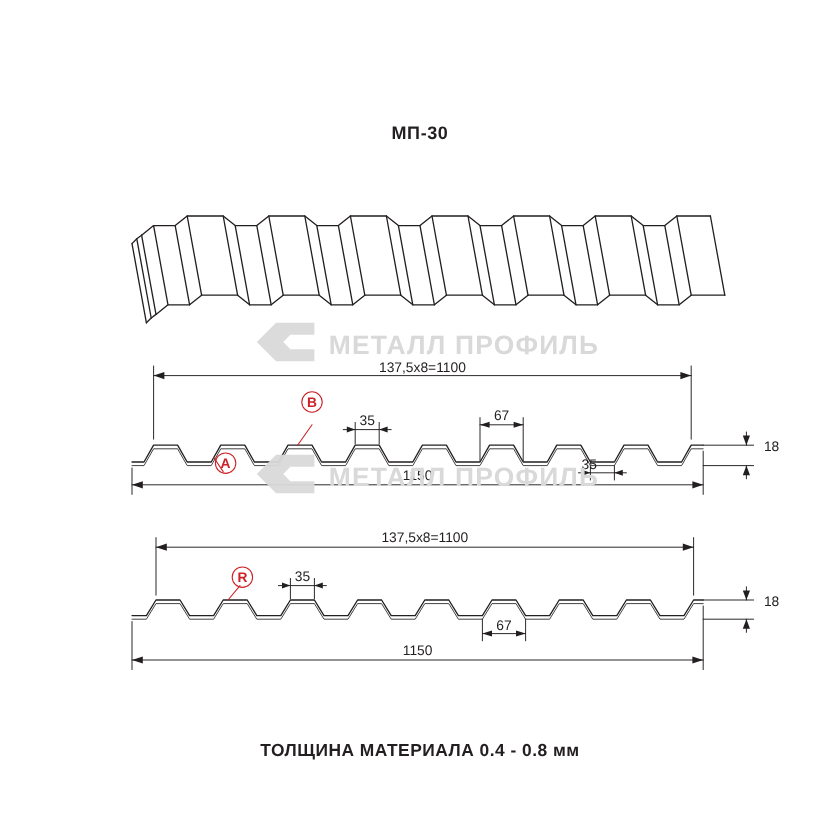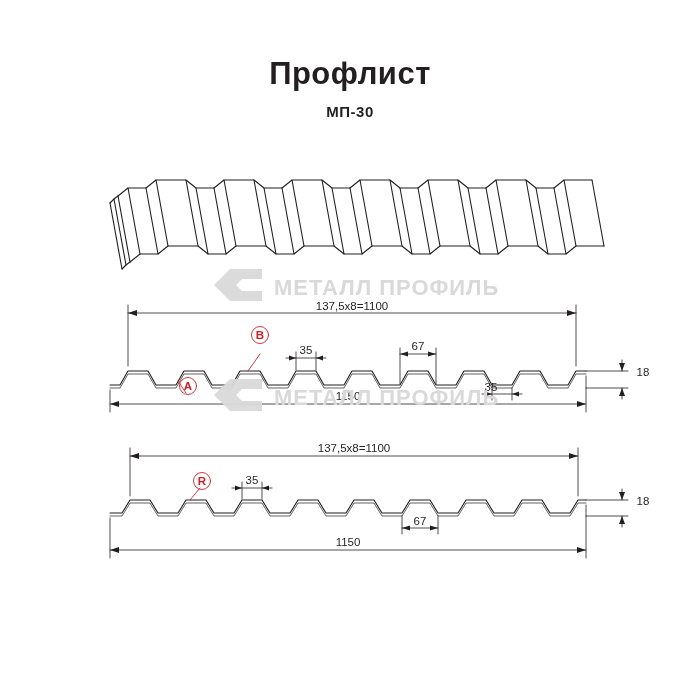--- a/index.html
+++ b/index.html
@@ -58,21 +58,20 @@
   .wm-logo {
     position: absolute;
     pointer-events: none;
   }
 </style>
 </head>
 <body>
 
 <div class="page">
 
-  <div class="title">Профлист</div>
   <div class="subtitle">МП-30</div>
 
   <svg class="diagram" width="700" height="700" viewBox="0 0 700 700">
     <g stroke="#231f20" fill="none" stroke-width="1.1" stroke-linejoin="round" stroke-linecap="round">
 
       <g>
 
         <path d="M118,196 L128,188 L146,188 L156,180 L186,180 L196,188 L214,188 L224,180 L254,180
                  L264,188 L282,188 L292,180 L322,180 L332,188 L350,188 L360,180 L390,180
                  L400,188 L418,188 L428,180 L458,180 L468,188 L486,188 L496,180 L526,180
@@ -282,13 +281,14 @@
     <text x="66" y="40" font-family="Liberation Sans, sans-serif" font-size="22" font-weight="bold" fill="#d9d9d9" letter-spacing="1">МЕТАЛЛ ПРОФИЛЬ</text>
   </svg>
 
   <svg class="wm-logo" style="left:208px; top:365px;" width="300" height="60" viewBox="0 0 300 60">
     <g fill="#d9d9d9">
       <path d="M6,30 L22,14 L54,14 L54,24 L34,24 L28,30 L34,36 L54,36 L54,46 L22,46 Z" opacity="0.95"></path>
     </g>
     <text x="66" y="40" font-family="Liberation Sans, sans-serif" font-size="22" font-weight="bold" fill="#d9d9d9" letter-spacing="1">МЕТАЛЛ ПРОФИЛЬ</text>
   </svg>
 
+  <div class="footer">ТОЛЩИНА МАТЕРИАЛА 0.4 - 0.8 мм</div>
 </div>
 
 </body></html>

